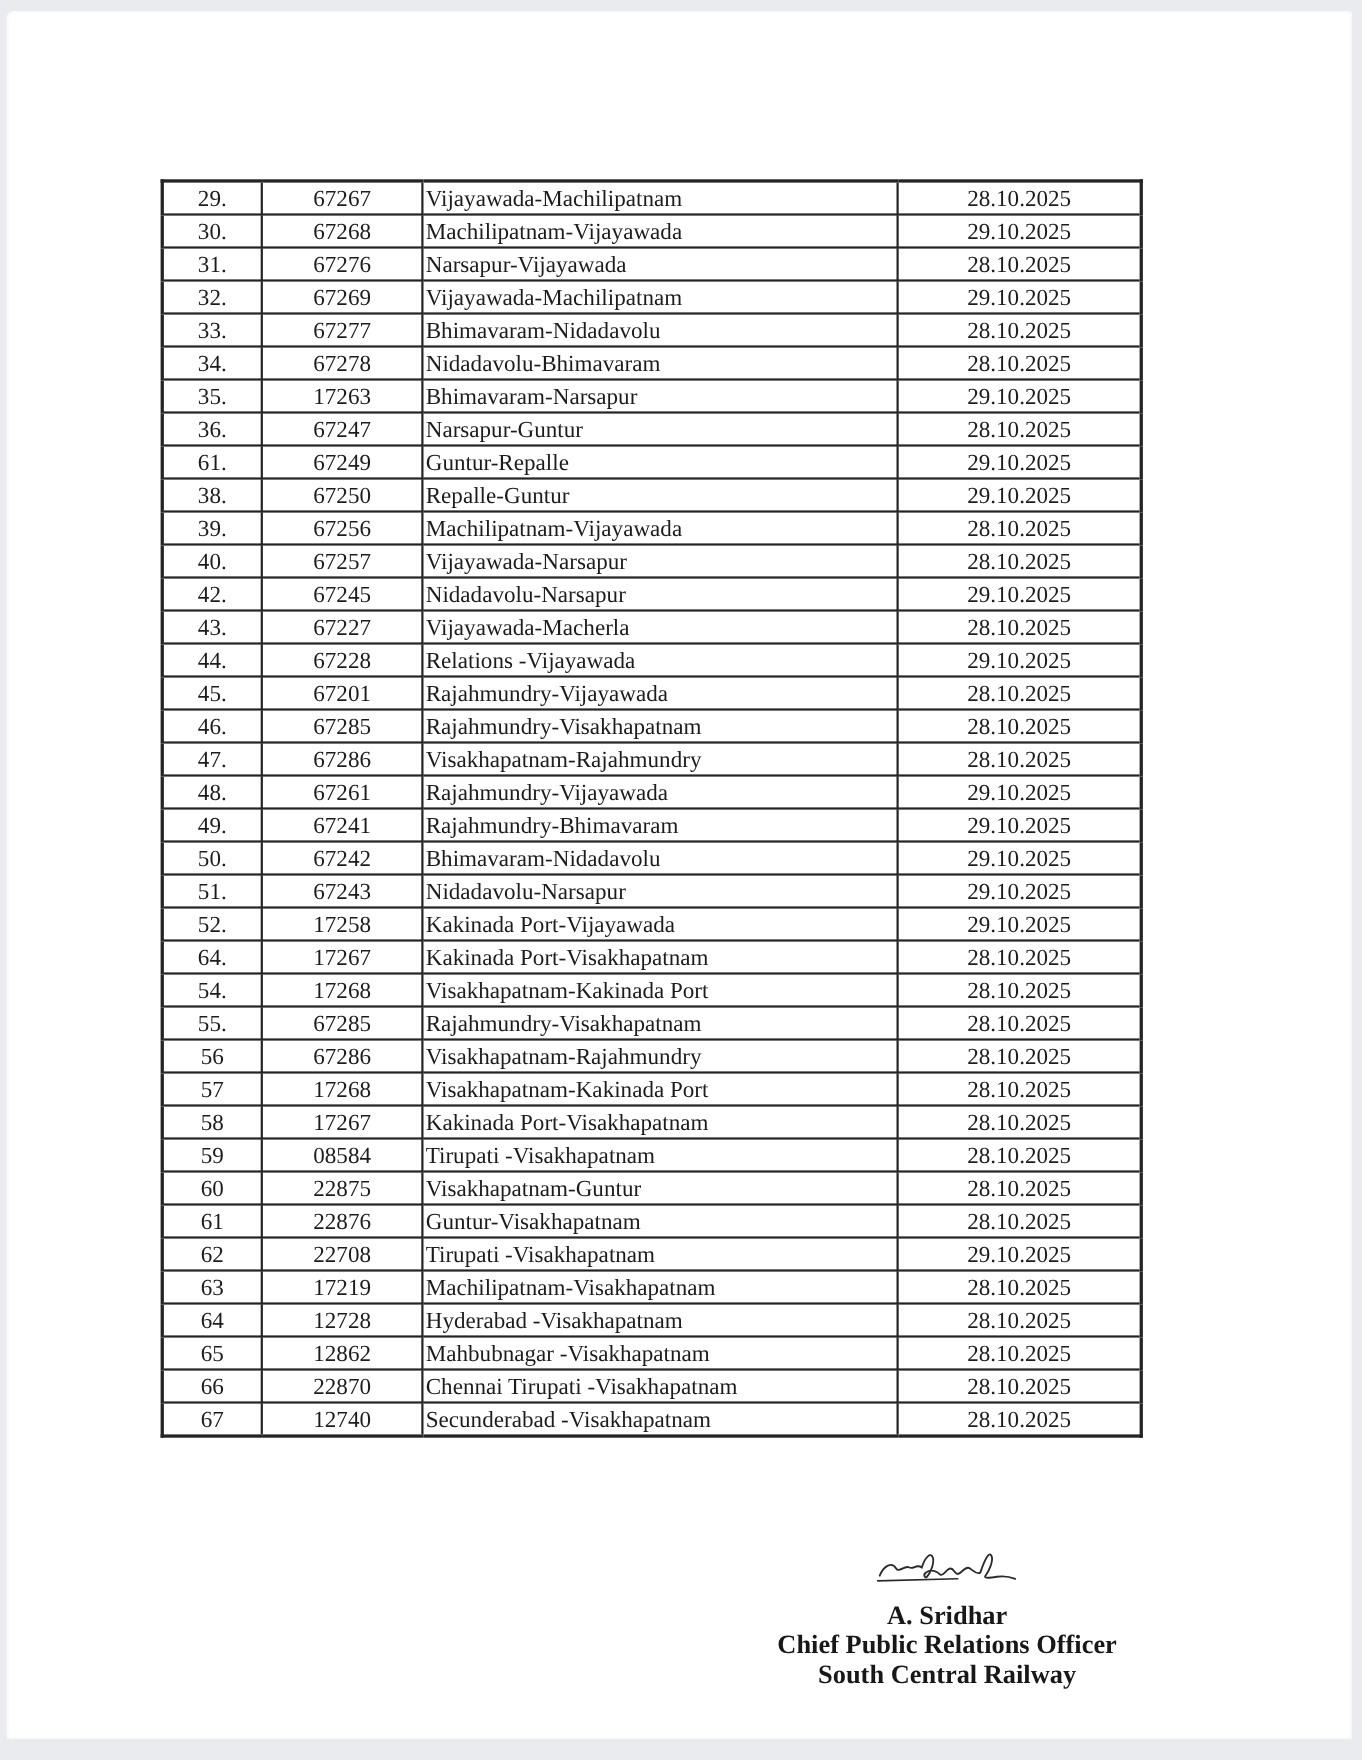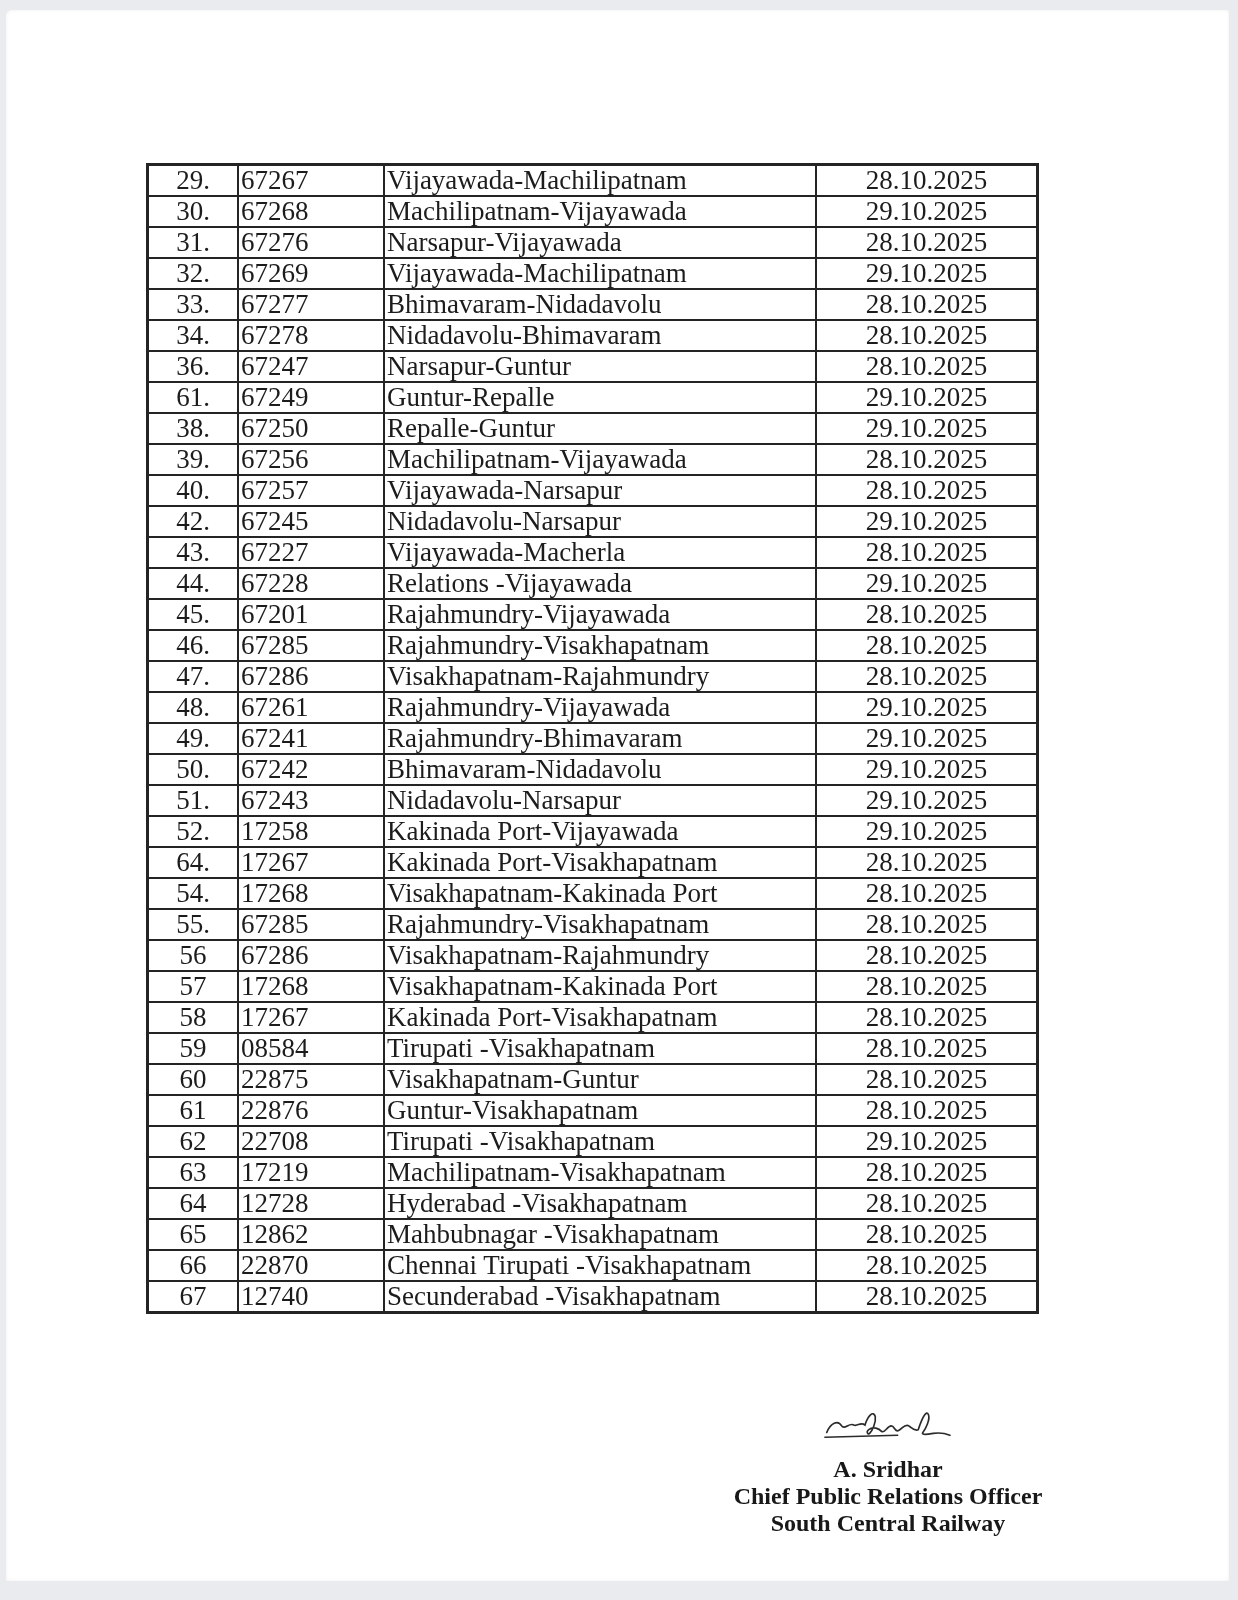--- a/index.html
+++ b/index.html
@@ -25,43 +25,43 @@
     border-radius: 6px 2px 0 0;
     box-shadow: 0 0 4px rgba(0,0,0,0.06) inset;
   }
   table.cancel-table {
     position: absolute;
     left: 140px;
     top: 153px;
     width: 889px;
     border-collapse: collapse;
     table-layout: fixed;
-    font-size: 27px;
+    font-size: 21px;
     line-height: 1;
     color: #1c1c1c;
     border-radius: 28px;
   }
   table.cancel-table td {
     border: 2px solid #242424;
     height: 26px;
     padding: 1px 2px;
     white-space: nowrap;
     overflow: hidden;
   }
   table.cancel-table tr:first-child td { border-top-width: 3px; }
   table.cancel-table tr:last-child td { border-bottom-width: 3px; }
   table.cancel-table td:first-child { border-left-width: 3px; }
   table.cancel-table td:last-child { border-right-width: 3px; text-align: center; }
   td.c-serial { width: 84px; text-align: center; }
-  td.c-train  { width: 140px; }
+  td.c-train  { width: 140px; text-align: center; }
   td.c-route  { width: 426px; text-align: left; padding-left: 14px; }
   td.c-date   { width: 215px; text-align: center; }
   .sig-block {
     position: absolute;
-    left: 647px;
+    left: 620px;
     top: 1396px;
     width: 470px;
     display: flex;
     flex-direction: column;
     align-items: center;
     text-align: center;
   }
   .sig-scribble {
     margin-left: 10px;
     margin-bottom: 12px;
@@ -115,20 +115,26 @@
     <td class="c-date">28.10.2025</td>
   </tr>
 
   <tr>
     <td class="c-serial">34.</td>
     <td class="c-train">67278</td>
     <td class="c-route">Nidadavolu-Bhimavaram</td>
     <td class="c-date">28.10.2025</td>
   </tr>
 
+  <tr>
+    <td class="c-serial">35.</td>
+    <td class="c-train">17263</td>
+    <td class="c-route">Bhimavaram-Narsapur</td>
+    <td class="c-date">29.10.2025</td>
+  </tr>
 
   <tr>
     <td class="c-serial">36.</td>
     <td class="c-train">67247</td>
     <td class="c-route">Narsapur-Guntur</td>
     <td class="c-date">28.10.2025</td>
   </tr>
 
   <tr>
     <td class="c-serial">61.</td>

